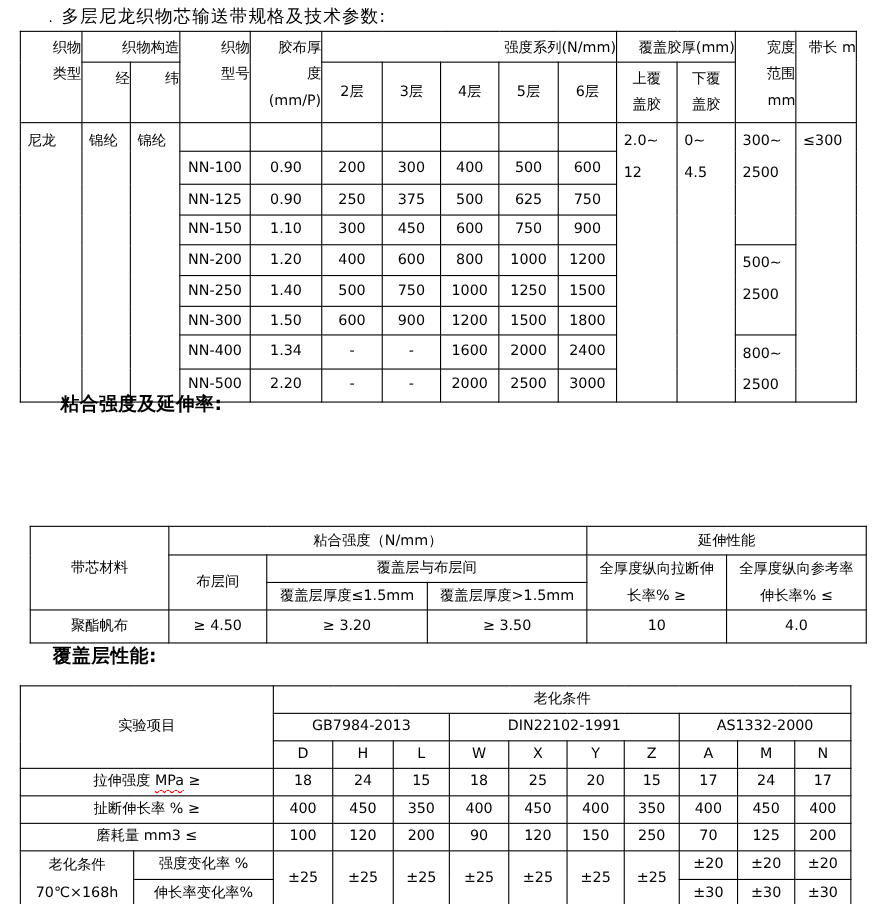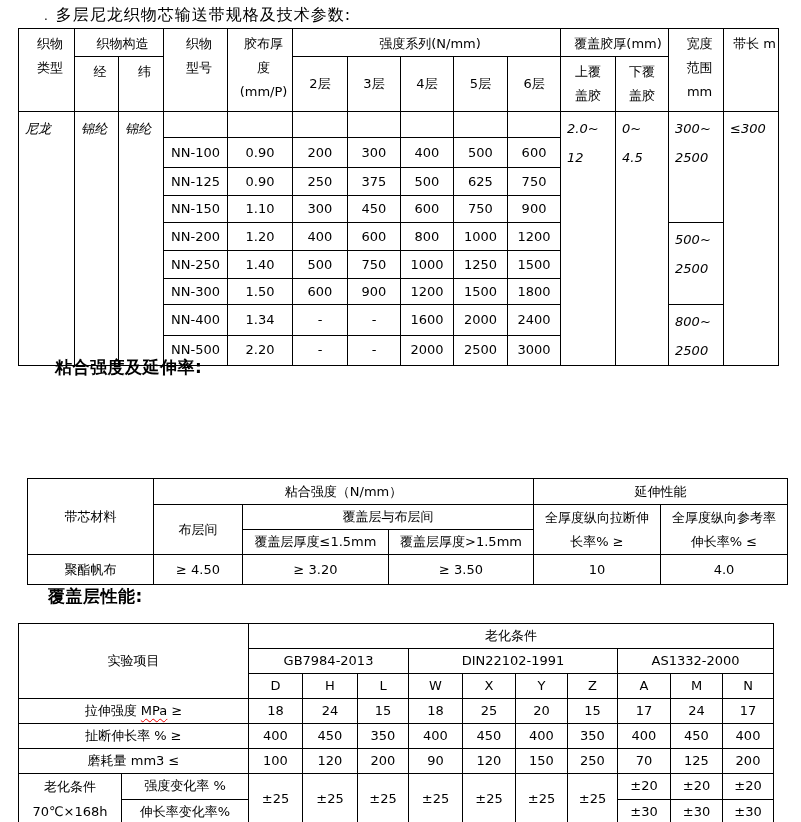--- a/index.html
+++ b/index.html
@@ -10,23 +10,23 @@
   .title .txt{font-weight:normal;font-size:16px;letter-spacing:1px;line-height:22px;}
   .heading{position:absolute;font-weight:bold;font-size:17px;letter-spacing:0.5px;}
   #h-bond{left:55px;top:356px;}
   #h-cover{left:48px;top:585px;}
   table{border-collapse:collapse;table-layout:fixed;position:absolute;background:#fff;}
   td,th{border:1px solid #000;font-weight:normal;font-size:13px;text-align:center;
         vertical-align:middle;white-space:pre-line;overflow:hidden;padding:0;line-height:24px;}
   #t-spec{left:18px;top:28px;width:760px;}
   #t-bond{left:27px;top:478px;width:760px;}
   #t-cover{left:18px;top:623px;width:755px;}
-  .lt{text-align:center;padding-left:7px;margin-top:26px;}
+  .lt{text-align:right;padding-left:7px;margin-top:26px;}
   .vt{vertical-align:top;padding-top:3px;}
-  .mg{vertical-align:top;text-align:left;padding-left:6px;padding-top:2px;line-height:29px;font-style:italic;}
+  .mg{vertical-align:top;text-align:left;padding-left:6px;padding-top:2px;line-height:29px;}
   .lh25{line-height:25px;}
   .sq{text-decoration:underline;text-decoration-style:wavy;text-decoration-color:#e00;
       text-decoration-thickness:1px;text-underline-offset:3px;}
 </style>
 </head>
 <body>
 
 <div class="doc">
 
   <div class="title">

